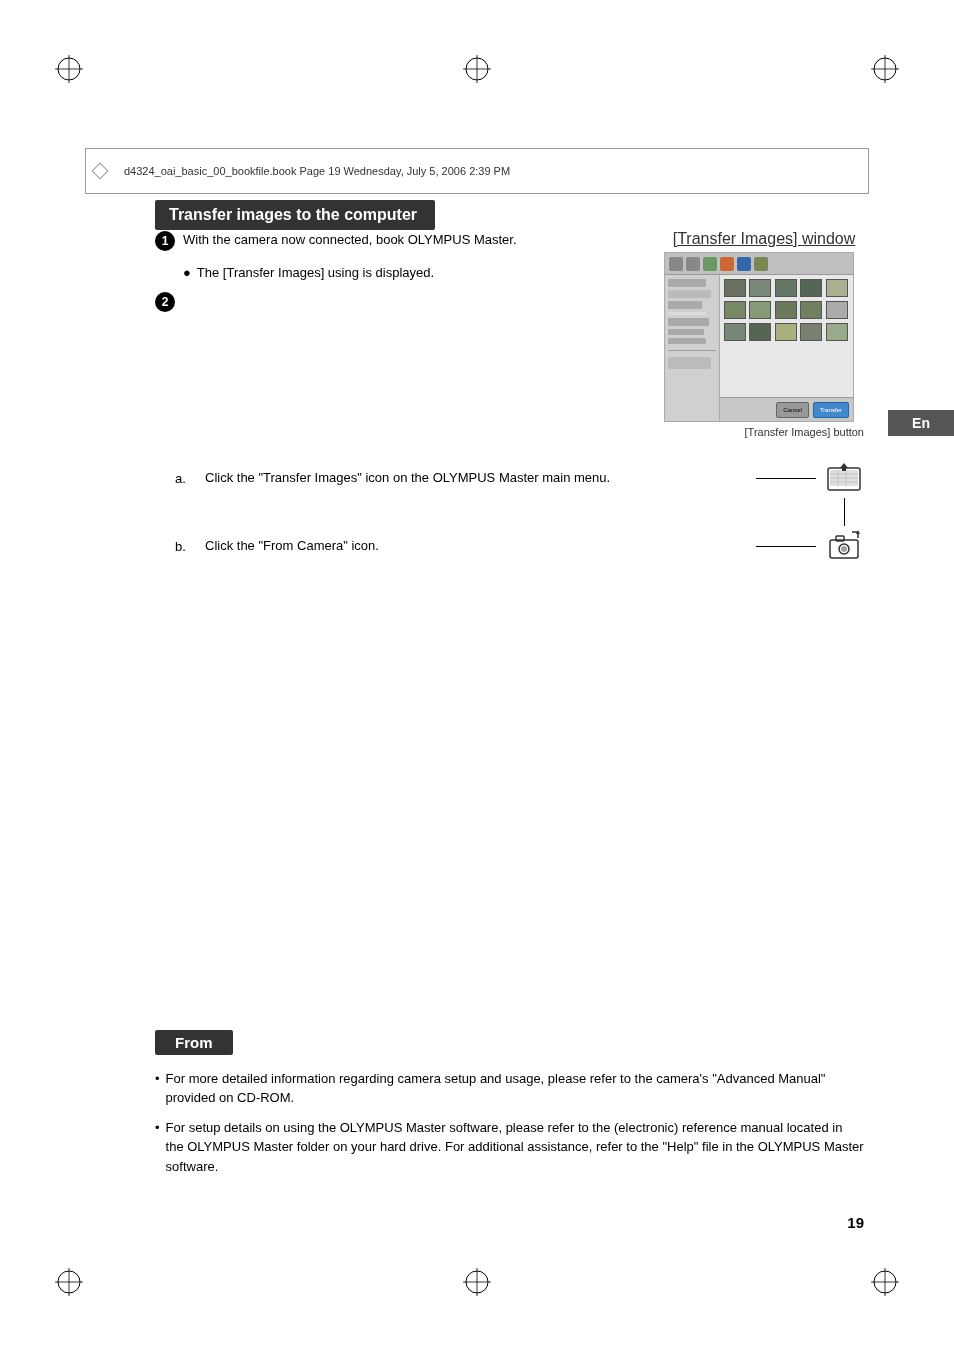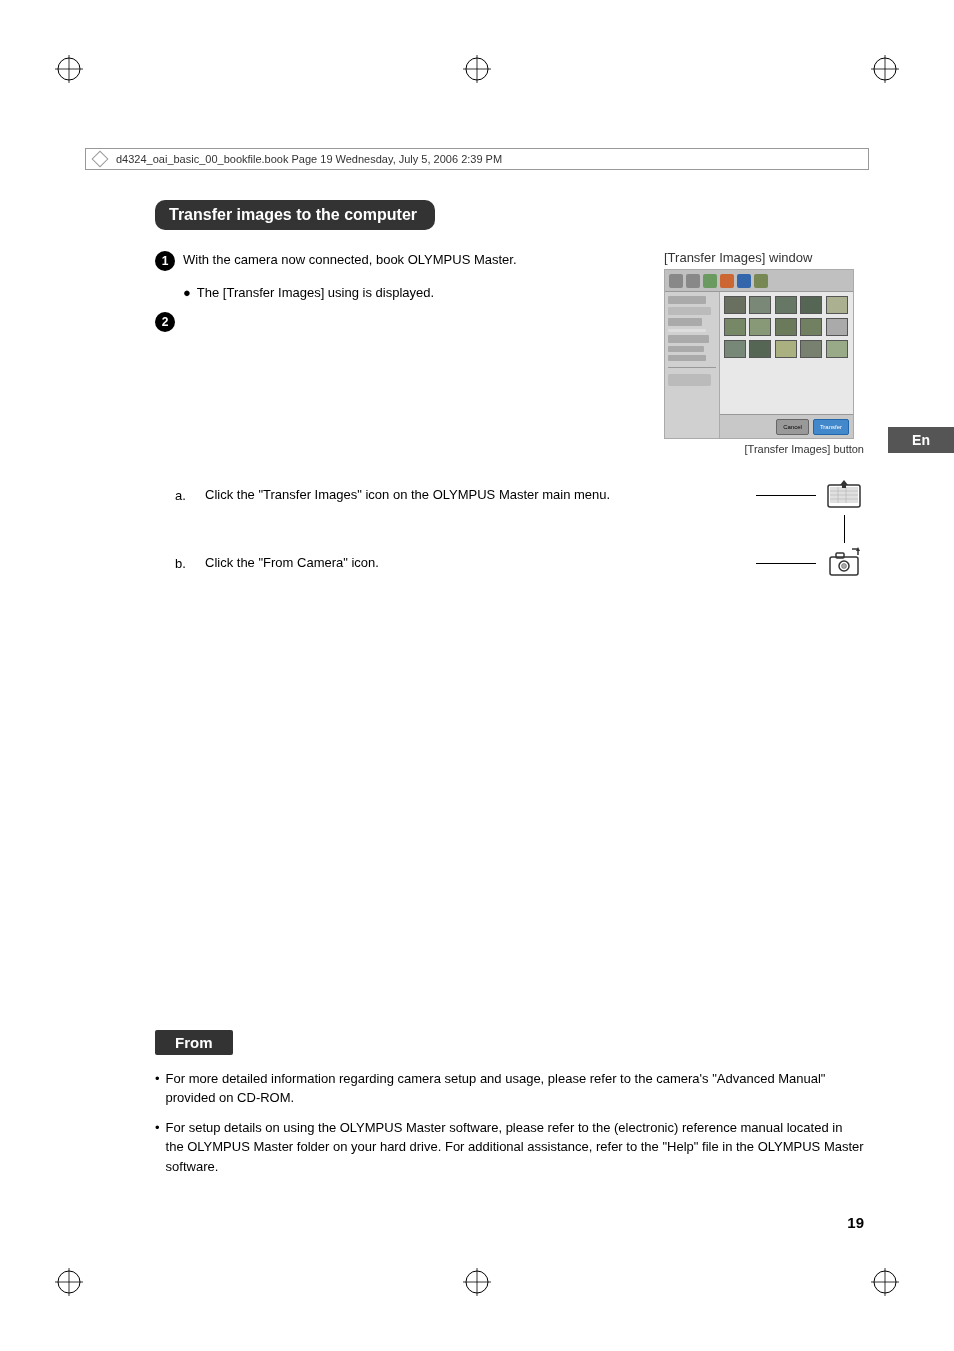--- a/index.html
+++ b/index.html
@@ -21,25 +21,26 @@
       padding: 0;
     }
 
     
     .header-bar {
       position: absolute;
       top: 148px;
       left: 85px;
       right: 85px;
       border: 1px solid #999;
-      padding: 4px 8px;
+      padding: 16px 8px;
       font-size: 11px;
       color: #333;
       display: flex;
       align-items: center;
+      gap: 8px;
     }
     .header-bar-diamond {
       display: inline-block;
       width: 12px;
       height: 12px;
       border: 1px solid #999;
       transform: rotate(45deg);
       margin-right: 10px;
       flex-shrink: 0;
     }
@@ -53,22 +54,21 @@
     }
 
     
     .section-title-box {
       display: inline-block;
       background: #333;
       color: #fff;
       padding: 6px 18px 6px 14px;
       font-size: 16px;
       font-weight: bold;
-      margin-bottom: 20px;
-      border-radius: 10px;
+      border-radius: 2px;
     }
 
     
     .steps-area {
       display: flex;
       gap: 30px;
       margin-bottom: 20px;
     }
 
     .steps-left {
@@ -116,24 +116,25 @@
       flex-shrink: 0;
     }
 
     
     .screenshot-area {
       width: 200px;
       flex-shrink: 0;
     }
 
     .screenshot-label {
-      font-size: 13px;
+      font-size: 16px;
       color: #333;
       margin-bottom: 4px;
-      text-align: left;
+      text-align: center;
+      text-decoration: underline;
     }
 
     .screenshot-img {
       width: 190px;
       height: 170px;
       border: 1px solid #aaa;
       background: #e8e8e8;
       position: relative;
       overflow: hidden;
     }

